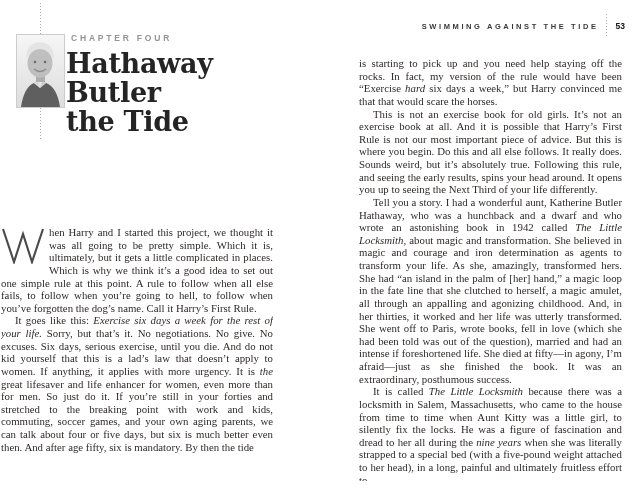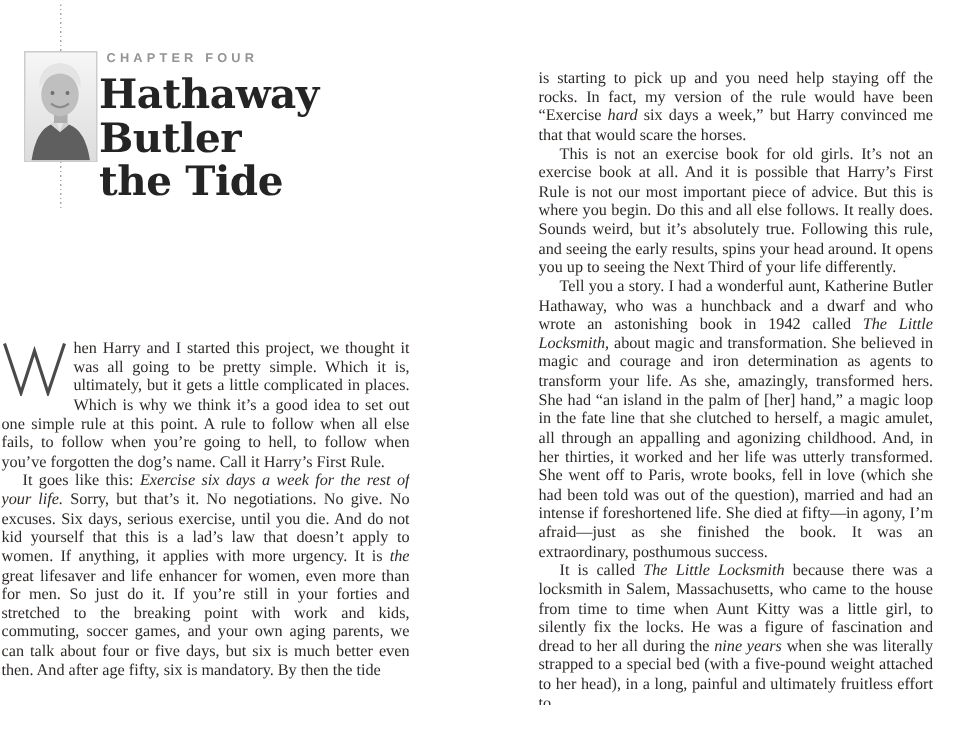--- a/index.html
+++ b/index.html
@@ -50,21 +50,21 @@
   .body-col {
     position: absolute;
     text-align: justify;
     font-size: 10.8px;
     line-height: 12.62px;
     color: #2e2a28;
     hyphens: auto;
     overflow: hidden;
   }
   #left-body  { left: 1px;  top: 226px; width: 272px; height: 236px; }
-  #right-body { left: 359px; top: 46px;  width: 263px; height: 424px; }
+  #right-body { left: 359px; top: 57px;  width: 263px; height: 424px; }
 
   .body-col p { margin: 0; padding: 0; }
   .body-col p.indent { text-indent: 14px; }
   .body-col em { font-style: italic; }
 
   .dropcap {
     float: left;
     width: 48px;
     height: 38px;
     margin-top: 1px;
@@ -138,20 +138,25 @@
 
   <div class="body-col" id="left-body">
       <p class=""><span class="dropcap">
           <svg width="44" height="37" viewBox="0 0 44 37">
             <path d="M2 2 L13 35 L22 7 L31 35 L42 2" fill="none" stroke="#4a4a4a" stroke-width="2.1" stroke-linejoin="miter"></path>
           </svg>
         </span><span>hen Harry and I started this project, we thought it was all going to be pretty simple. Which it is, ultimately, but it gets a little complicated in places. Which is why we think it’s a good idea to set out one simple rule at this point. A rule to follow when all else fails, to follow when you’re going to hell, to follow when you’ve forgotten the dog’s name. Call it Harry’s First Rule.</span></p>
       <p class="indent"><span>It goes like this: </span><em>Exercise six days a week for the rest of your life.</em><span> Sorry, but that’s it. No negotiations. No give. No excuses. Six days, serious exercise, until you die. And do not kid yourself that this is a lad’s law that doesn’t apply to women. If anything, it applies with more urgency. It is </span><em>the</em><span> great lifesaver and life enhancer for women, even more than for men. So just do it. If you’re still in your forties and stretched to the breaking point with work and kids, commuting, soccer games, and your own aging parents, we can talk about four or five days, but six is much better even then. And after age fifty, six is mandatory. By then the tide</span></p>
     </div>
 
+  <div class="running-head">
+    <span class="head-text">SWIMMING AGAINST THE TIDE</span>
+    <span class="head-rule"></span>
+    <span class="folio">53</span>
+  </div>
 
   <div class="body-col" id="right-body">
       <p class=""><span>is starting to pick up and you need help staying off the rocks. In fact, my version of the rule would have been “Exercise </span><em>hard</em><span> six days a week,” but Harry convinced me that that would scare the horses.</span></p>
       <p class="indent"><span>This is not an exercise book for old girls. It’s not an exercise book at all. And it is possible that Harry’s First Rule is not our most important piece of advice. But this is where you begin. Do this and all else follows. It really does. Sounds weird, but it’s absolutely true. Following this rule, and seeing the early results, spins your head around. It opens you up to seeing the Next Third of your life differently.</span></p>
       <p class="indent"><span>Tell you a story. I had a wonderful aunt, Katherine Butler Hathaway, who was a hunchback and a dwarf and who wrote an astonishing book in 1942 called </span><em>The Little Locksmith,</em><span> about magic and transformation. She believed in magic and courage and iron determination as agents to transform your life. As she, amazingly, transformed hers. She had “an island in the palm of [her] hand,” a magic loop in the fate line that she clutched to herself, a magic amulet, all through an appalling and agonizing childhood. And, in her thirties, it worked and her life was utterly transformed. She went off to Paris, wrote books, fell in love (which she had been told was out of the question), married and had an intense if foreshortened life. She died at fifty—in agony, I’m afraid—just as she finished the book. It was an extraordinary, posthumous success.</span></p>
       <p class="indent"><span>It is called </span><em>The Little Locksmith</em><span> because there was a locksmith in Salem, Massachusetts, who came to the house from time to time when Aunt Kitty was a little girl, to silently fix the locks. He was a figure of fascination and dread to her all during the </span><em>nine years</em><span> when she was literally strapped to a special bed (with a five-pound weight attached to her head), in a long, painful and ultimately fruitless effort to</span></p>
     </div>
 
 </div>
 

